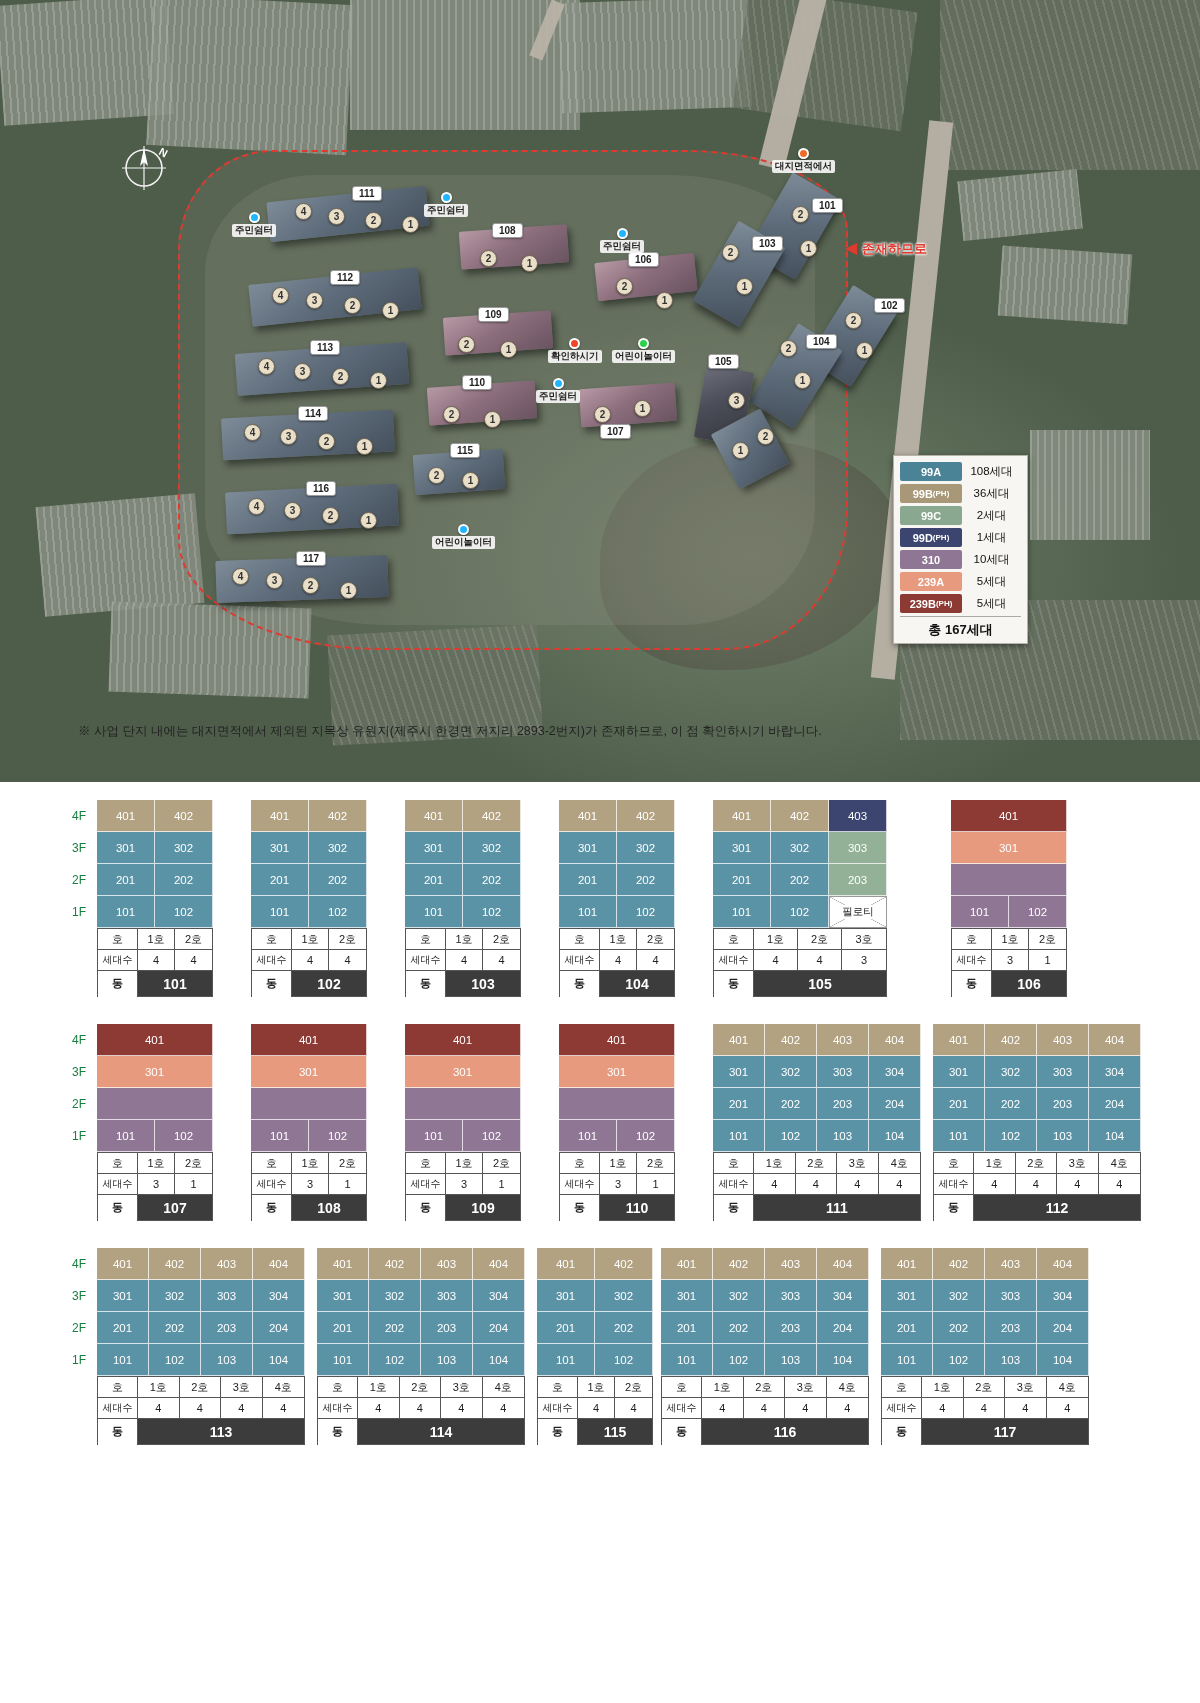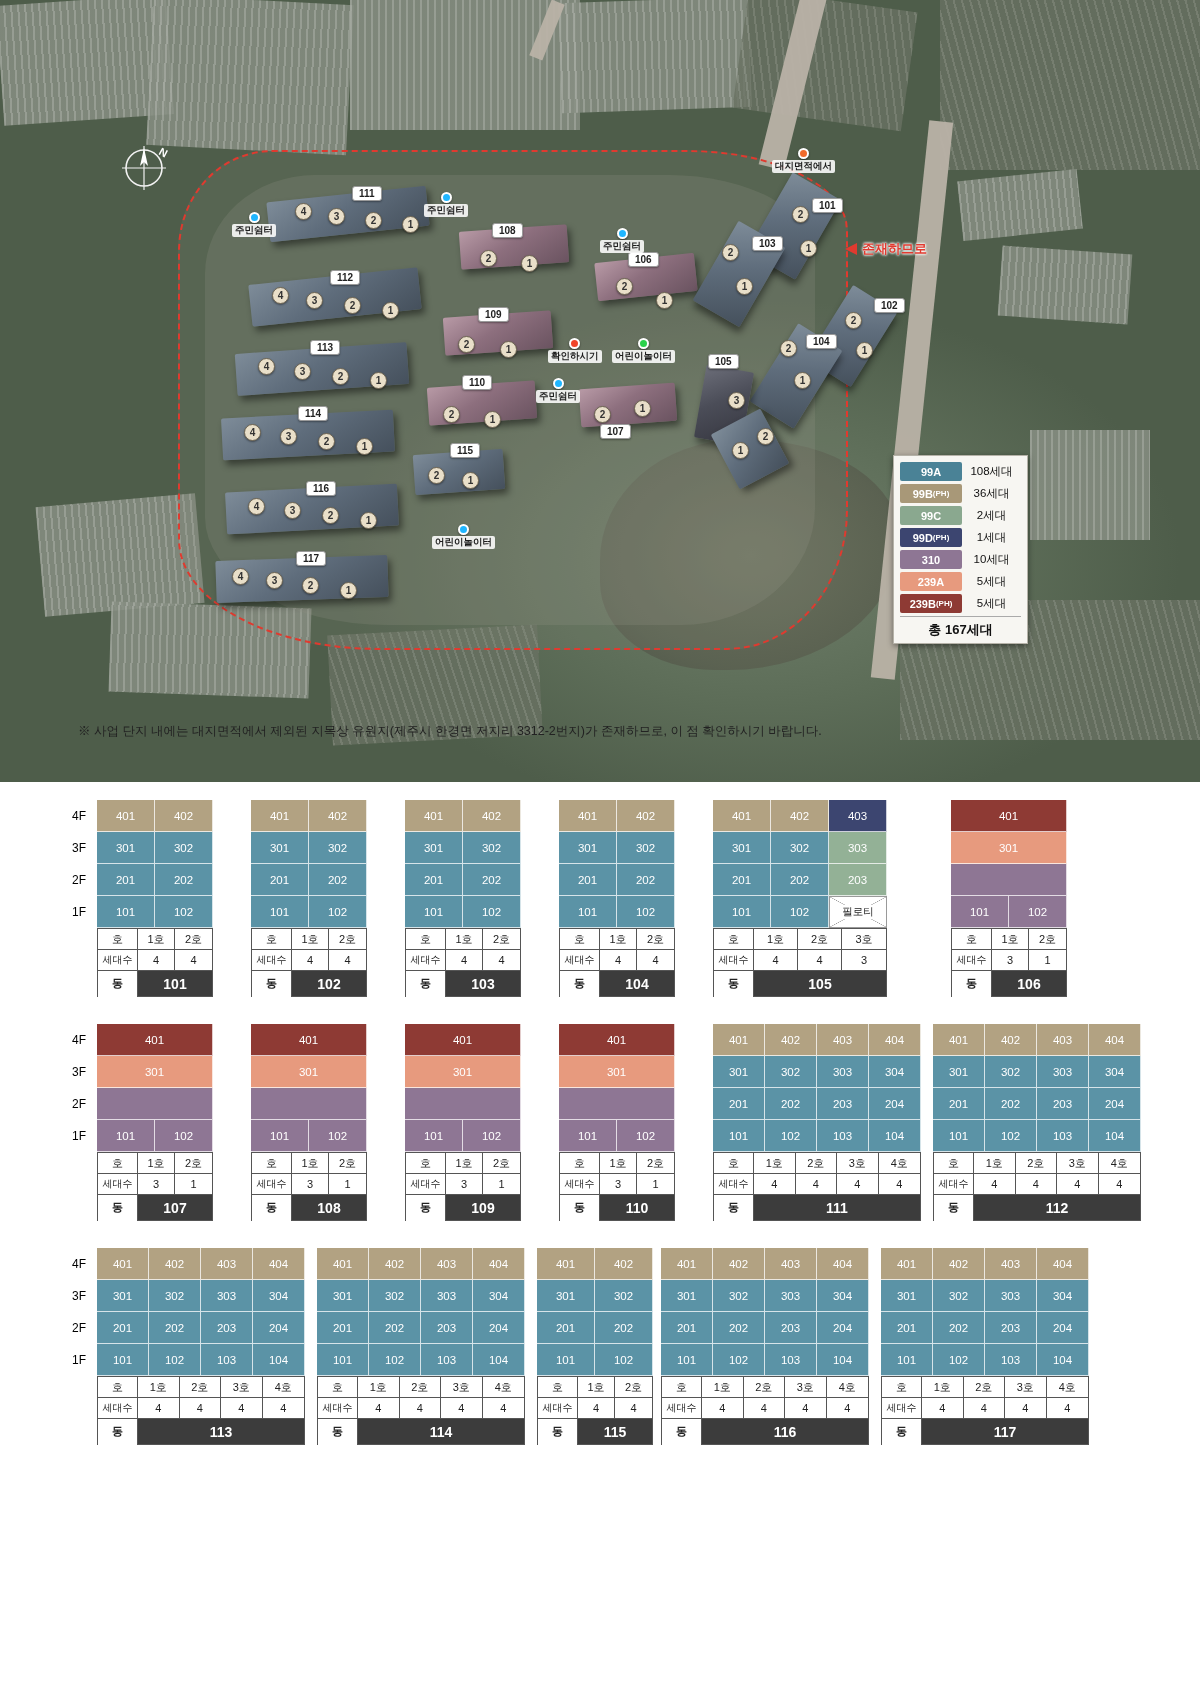--- a/index.html
+++ b/index.html
@@ -128,21 +128,21 @@
     font-size:12.5px; color:#222;
   }
 
   
   #floor-area {
     position:absolute; left:0; top:782px; width:1200px; height:921px;
     background:#fff;
   }
   .flabels {
     position:absolute; width:42px; text-align:right;
-    font-size:12px; color:#000000;
+    font-size:12px; color:#15803d;
   }
   .flabels div { height:32px; line-height:32px; }
 
   .blockwrap { position:absolute; }
   .grid { display:flex; flex-direction:column; }
   .grow { display:flex; }
   .cell {
     height:32px; display:flex; align-items:center; justify-content:center;
     font-size:11.5px; color:#fff; border:1px solid rgba(255,255,255,.75);
     border-width:0 1px 1px 0;
@@ -378,21 +378,21 @@
           <div class="ct">5세대</div>
         </div>
         <div class="row">
           <div class="sw" style="background: rgb(142, 58, 52);">239B<small>(PH)</small></div>
           <div class="ct">5세대</div>
         </div>
       </div>
     <div class="total">총 167세대</div>
   </div>
 
-  <div id="map-note">※ 사업 단지 내에는 대지면적에서 제외된 지목상 유원지(제주시 한경면 저지리 3312-2번지)가 존재하므로, 이 점 확인하시기 바랍니다.</div>
+  <div id="map-note">※ 사업 단지 내에는 대지면적에서 제외된 지목상 유원지(제주시 한경면 저지리 2893-2번지)가 존재하므로, 이 점 확인하시기 바랍니다.</div>
 </div>
 
 <div id="floor-area">
   <div id="blocks-layer">
       <div class="blockwrap" style="left: 97px; top: 18px; width: 116px;">
         <div class="grid">
           <div class="grow">
             <div class="cell" style="width: 58px; background: rgb(178, 162, 130);">401</div>
             <div class="cell" style="width: 58px; background: rgb(178, 162, 130);">402</div>
           </div>

